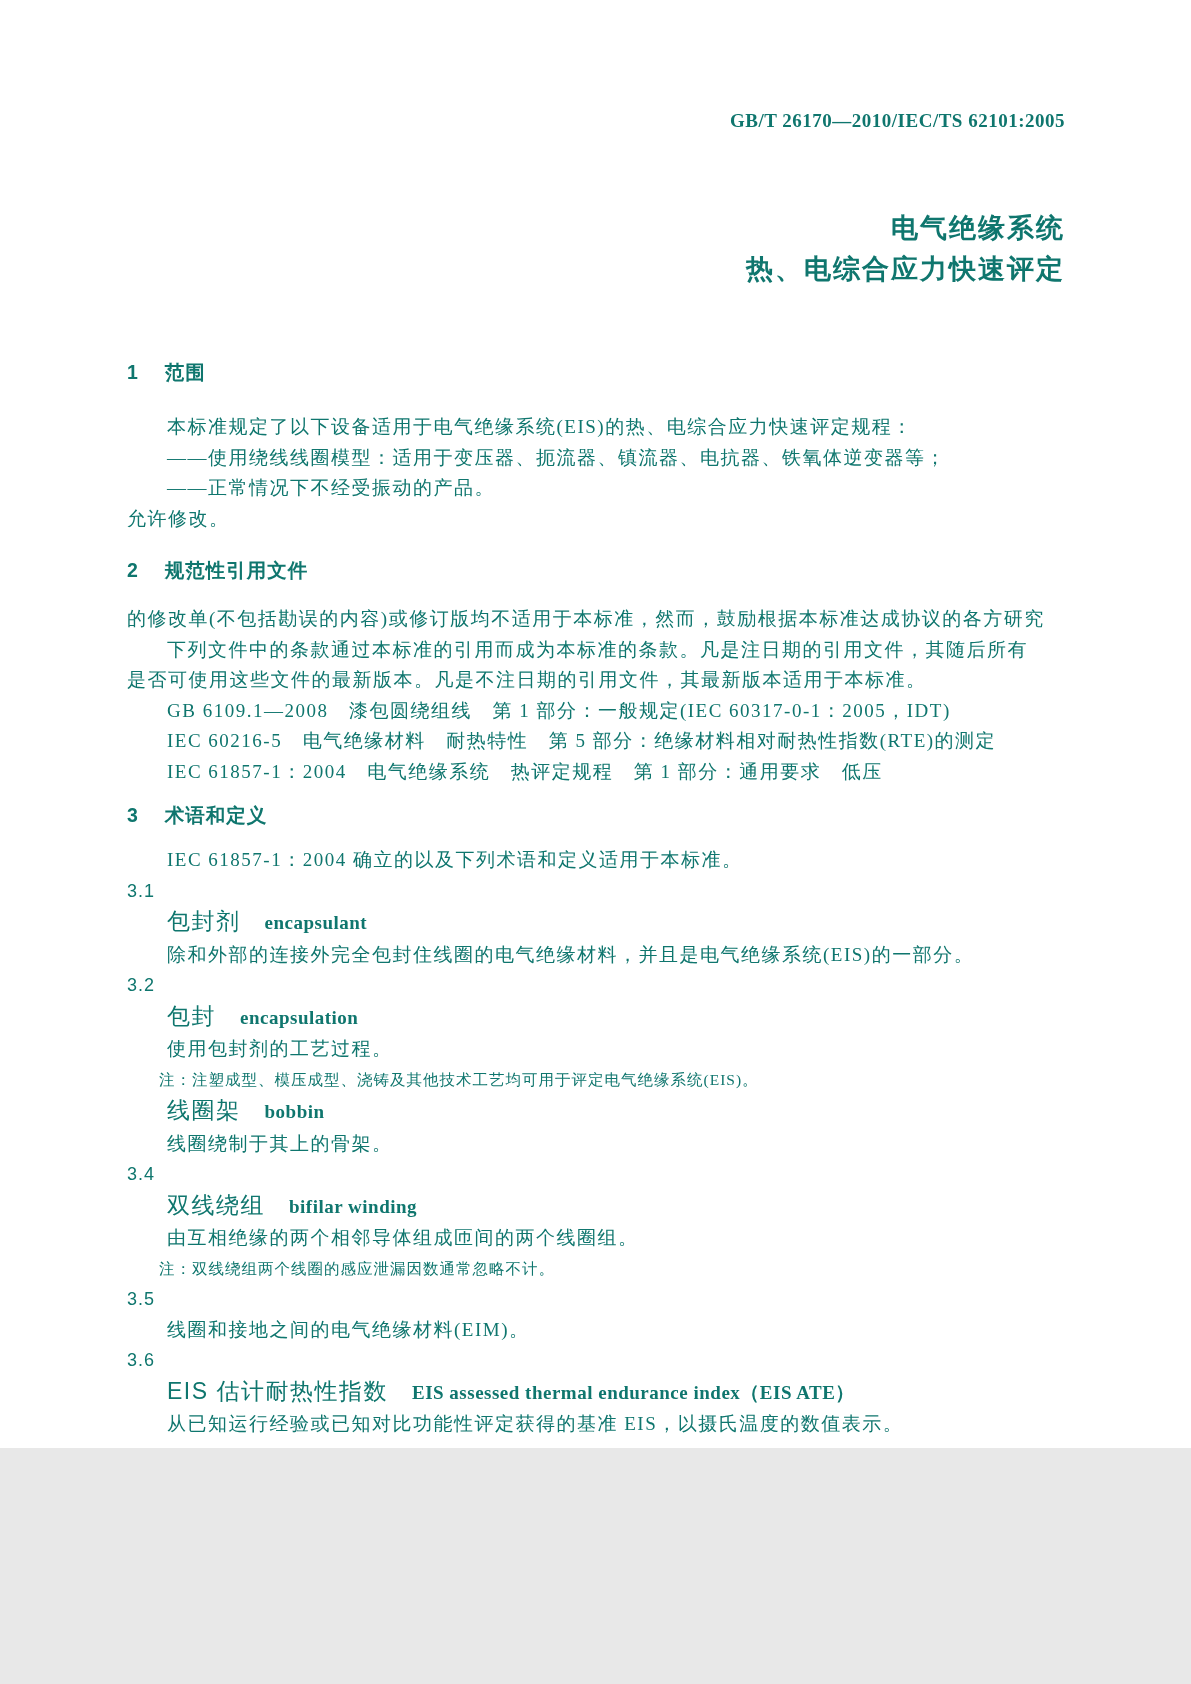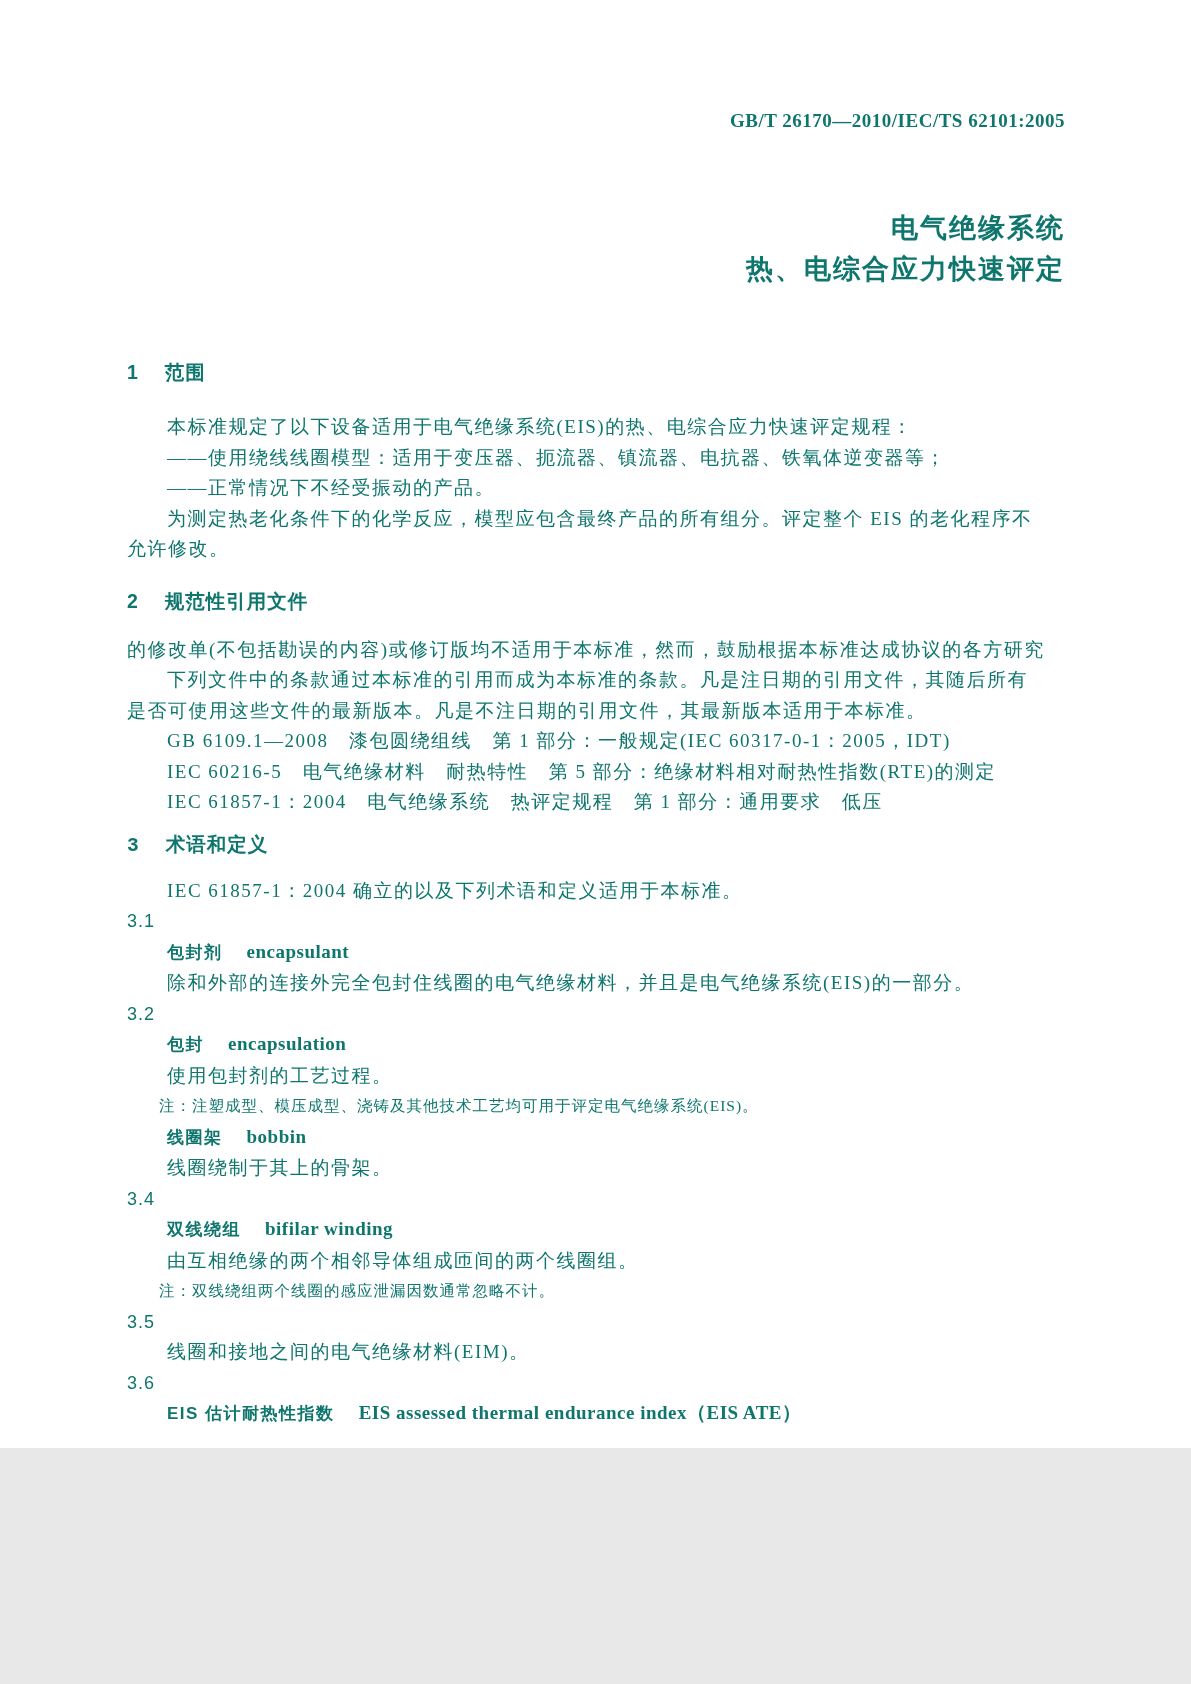--- a/index.html
+++ b/index.html
@@ -41,21 +41,21 @@
     font-family: "Liberation Sans", sans-serif;
     font-weight: bold;
     font-size: 19.5px;
     line-height: 28px;
     letter-spacing: 1px;
   }
   .sec-h .sec-num { margin-right: 26px; font-weight: bold; }
 
   .sec1-h { margin-top: 68px; }
   .sec2-h { margin-top: 22px; }
-  .sec3-h { margin-top: 14px; font-family: Liberation Mono, monospace; }
+  .sec3-h { margin-top: 14px; }
 
   .sec1-body { margin-top: 26px; }
   .sec2-body { margin-top: 20px; }
   .sec3-body { margin-top: 16px; }
 
   .line {
     font-size: 19px;
     line-height: 30.5px;
     letter-spacing: 1.5px;
     white-space: nowrap;
@@ -70,22 +70,22 @@
   }
   .clause-num {
     font-family: "Liberation Sans", sans-serif;
     font-size: 18px;
     line-height: 30.5px;
     letter-spacing: 1px;
   }
   .term-line { padding-left: 40px; white-space: nowrap; line-height: 30.5px; }
   .term-zh {
     font-family: "Liberation Sans", sans-serif;
-    font-weight: bold;
-    font-size: 17px;
+    font-weight: normal;
+    font-size: 23px;
     letter-spacing: 1.5px;
   }
   .term-en {
     font-family: "Liberation Serif", serif;
     font-weight: bold;
     font-size: 19px;
     margin-left: 24px;
     letter-spacing: 0.5px;
   }
   .page-num {
@@ -109,21 +109,20 @@
       <div class="t-line">热、电综合应力快速评定</div>
     </div>
 
     <div class="sec-h sec1-h">
       <span class="sec-num">1</span><span>范围</span>
     </div>
     <div class="sec1-body">
       <div class="line ind">本标准规定了以下设备适用于电气绝缘系统(EIS)的热、电综合应力快速评定规程：</div>
       <div class="line ind">——使用绕线线圈模型：适用于变压器、扼流器、镇流器、电抗器、铁氧体逆变器等；</div>
       <div class="line ind">——正常情况下不经受振动的产品。</div>
-      <div class="line ind">为测定热老化条件下的化学反应，模型应包含最终产品的所有组分。评定整个 EIS 的老化程序不</div>
       <div class="line">允许修改。</div>
     </div>
 
     <div class="sec-h sec2-h">
       <span class="sec-num">2</span><span>规范性引用文件</span>
     </div>
     <div class="sec2-body">
       <div class="line">的修改单(不包括勘误的内容)或修订版均不适用于本标准，然而，鼓励根据本标准达成协议的各方研究</div>
       <div class="line ind">下列文件中的条款通过本标准的引用而成为本标准的条款。凡是注日期的引用文件，其随后所有</div>
       <div class="line">是否可使用这些文件的最新版本。凡是不注日期的引用文件，其最新版本适用于本标准。</div>
@@ -163,18 +162,19 @@
       <div class="line ind">由互相绝缘的两个相邻导体组成匝间的两个线圈组。</div>
       <div class="note-line">注：双线绕组两个线圈的感应泄漏因数通常忽略不计。</div>
 
       <div class="clause-num">3.5</div>
       <div class="line ind">线圈和接地之间的电气绝缘材料(EIM)。</div>
 
       <div class="clause-num">3.6</div>
       <div class="term-line">
         <span class="term-zh">EIS 估计耐热性指数</span><span class="term-en">EIS assessed thermal endurance index（EIS ATE）</span>
       </div>
+      <div class="line ind">从已知运行经验或已知对比功能性评定获得的基准 EIS，以摄氏温度的数值表示。</div>
     </div>
 
   </div>
 
   <div class="page-num">1</div>
 </div>
 
 </body></html>

